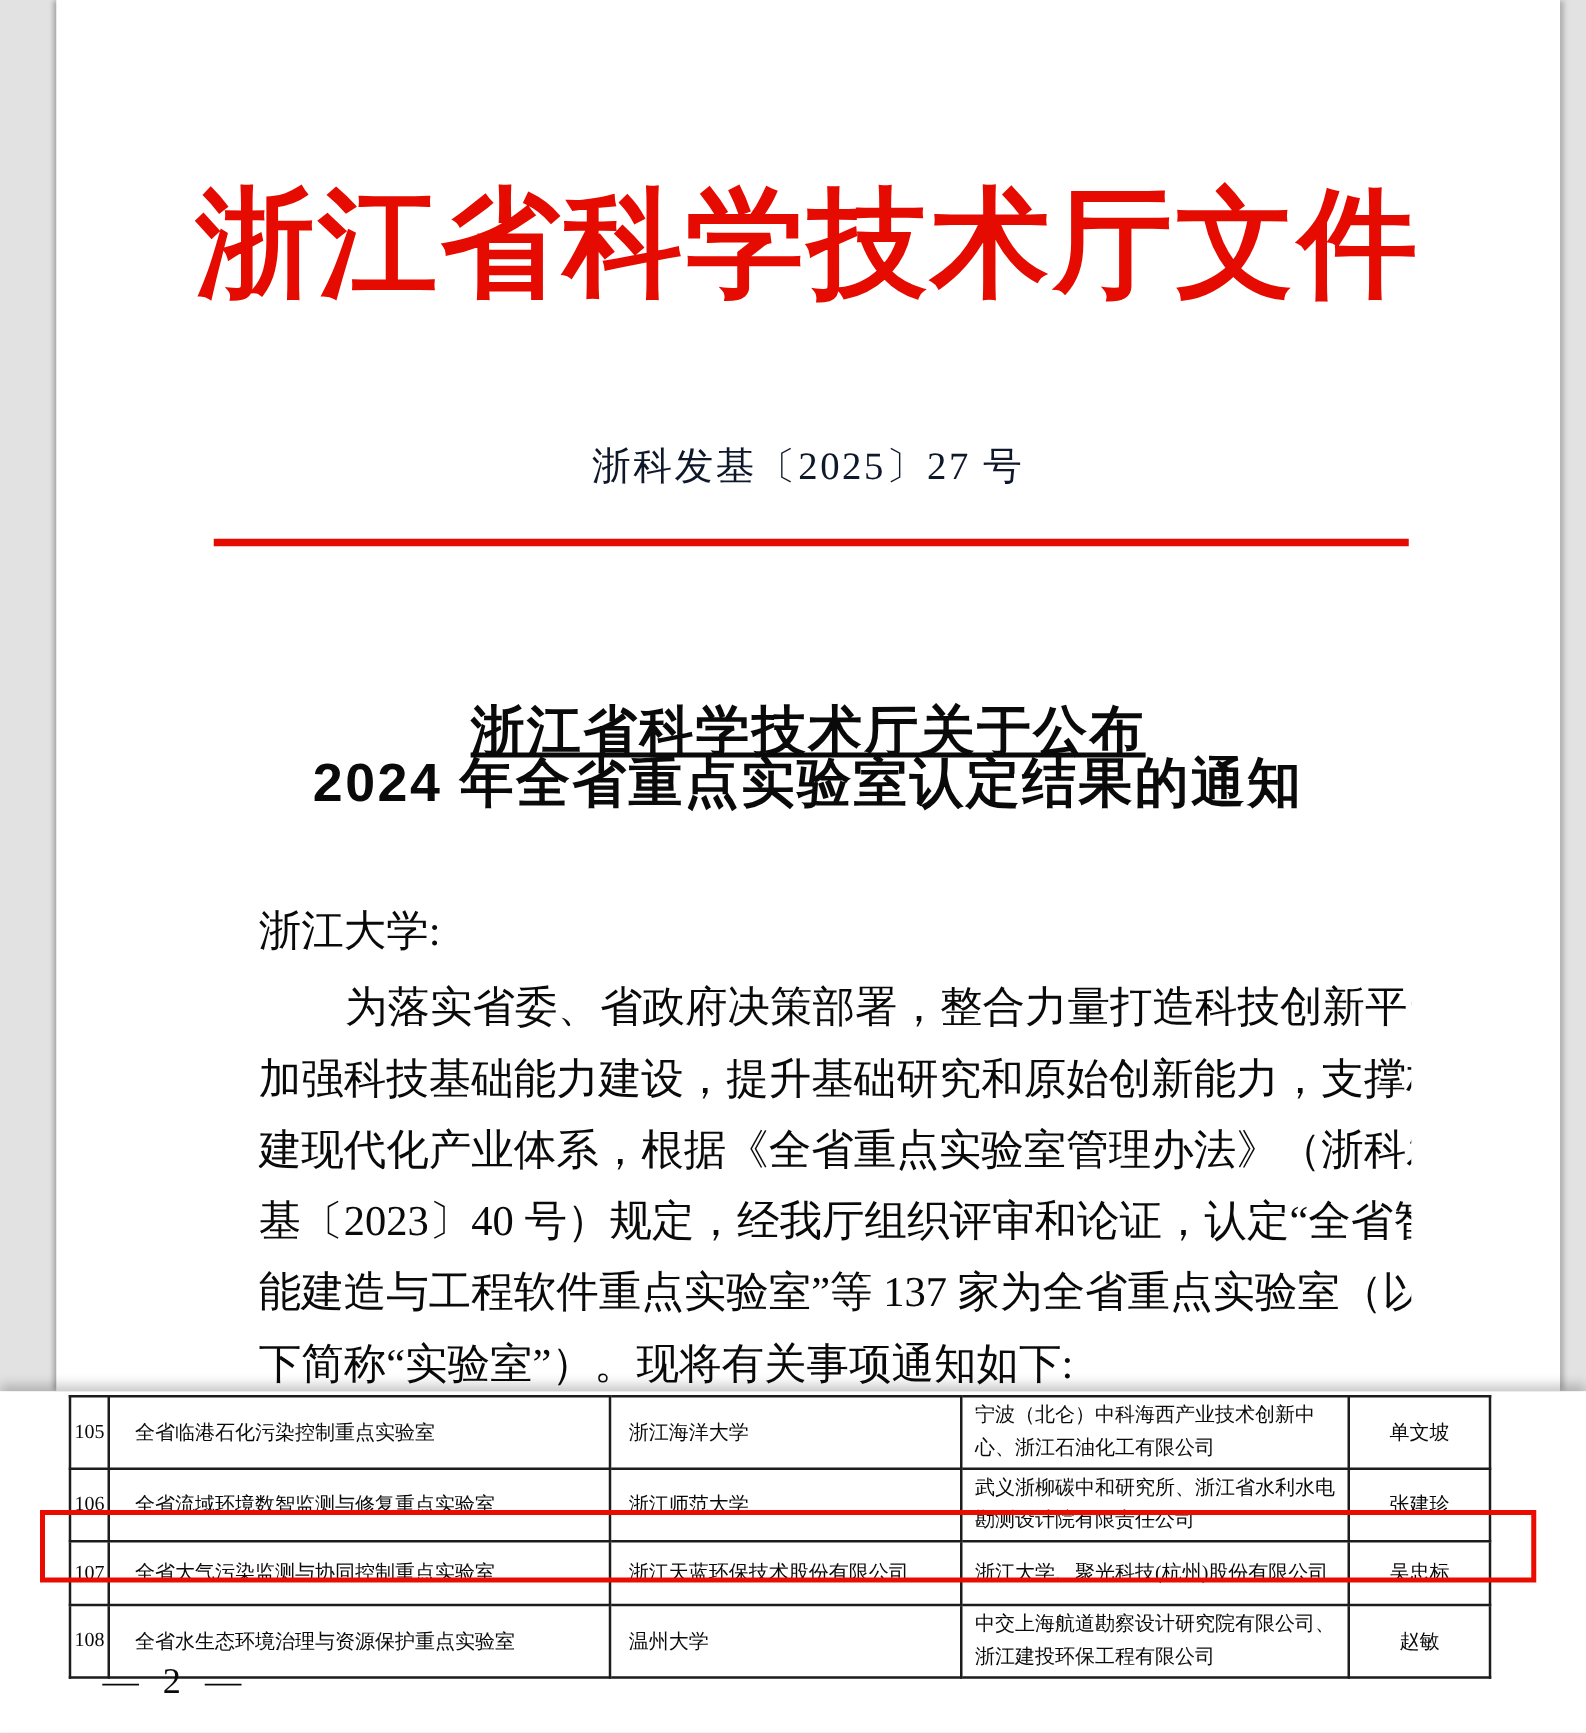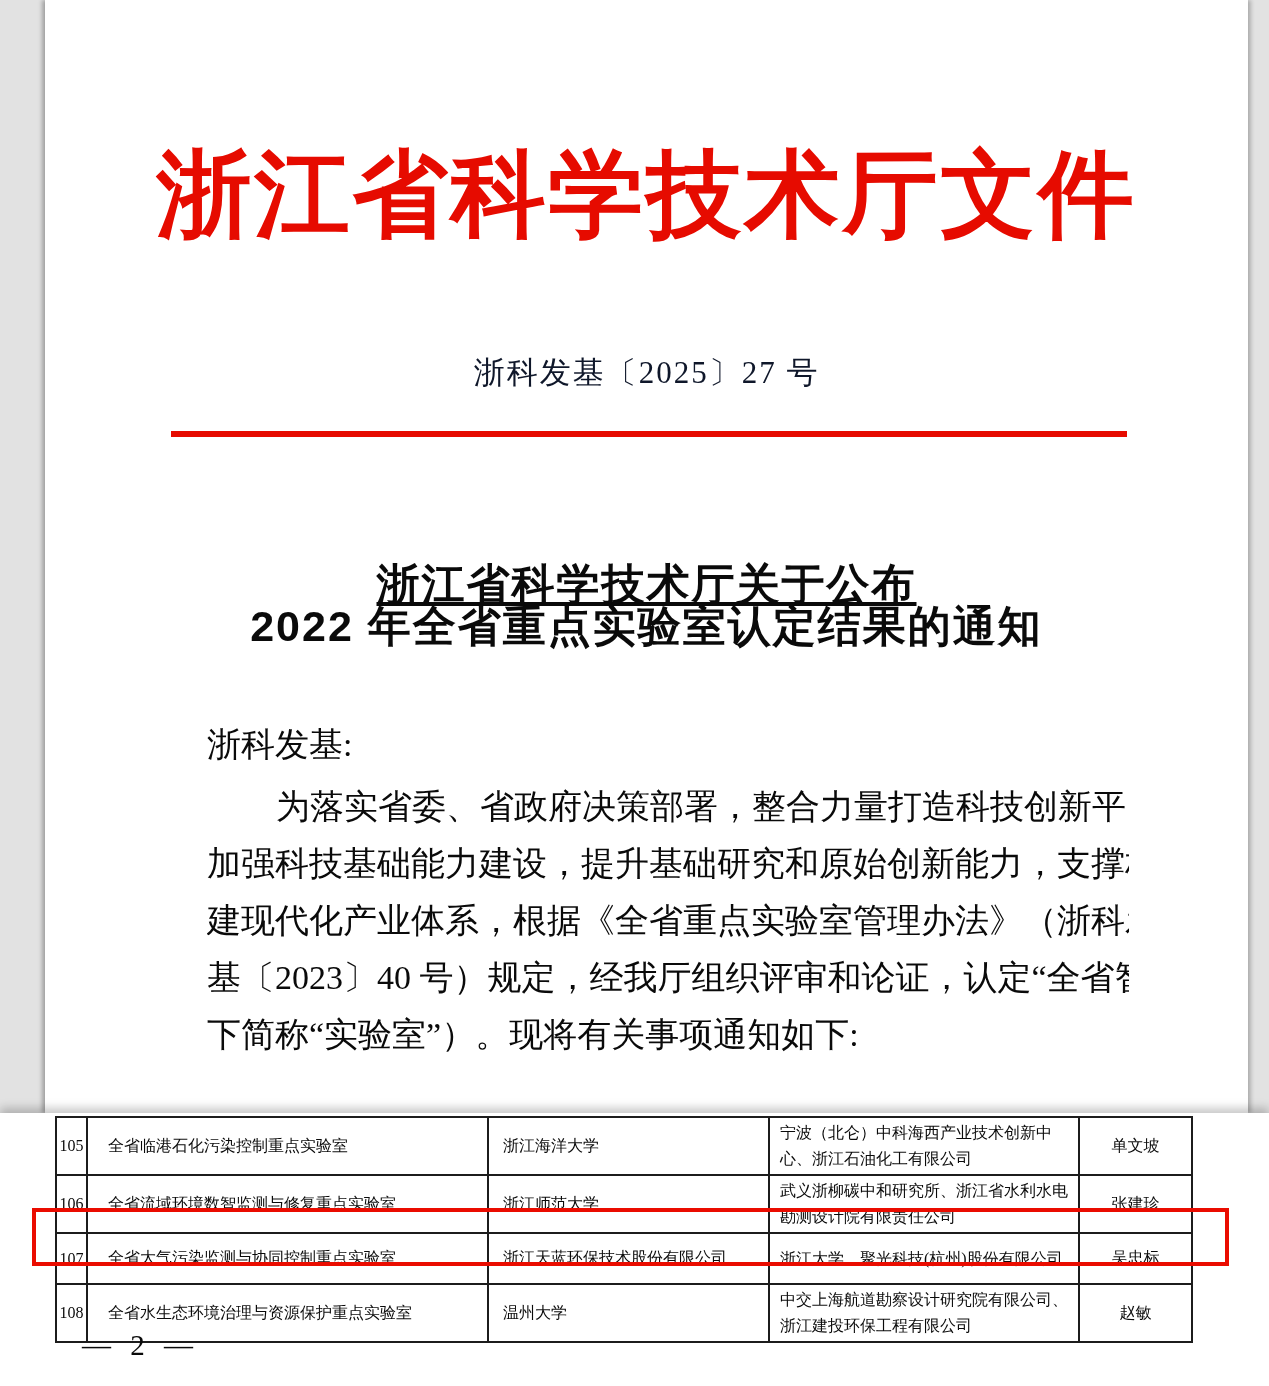--- a/index.html
+++ b/index.html
@@ -103,29 +103,30 @@
   <div class="upper">
     <div class="page">
 
       <div class="letterhead">浙江省科学技术厅文件</div>
 
       <div class="doc-number">浙科发基〔2025〕27 号</div>
 
       <div class="red-rule"></div>
 
       <div class="doc-title l1">浙江省科学技术厅关于公布</div>
-      <div class="doc-title l2">2022 年全省重点实验室认定结果的通知</div>
+      <div class="doc-title l2">2024 年全省重点实验室认定结果的通知</div>
 
-      <div class="salutation">浙科发基:</div>
+      <div class="salutation">浙江大学:</div>
 
       <div class="bodytext">
         <div class="bline first">为落实省委、省政府决策部署，整合力量打造科技创新平台，</div>
         <div class="bline">加强科技基础能力建设，提升基础研究和原始创新能力，支撑构</div>
         <div class="bline">建现代化产业体系，根据《全省重点实验室管理办法》（浙科发</div>
         <div class="bline">基〔2023〕40 号）规定，经我厅组织评审和论证，认定“全省智</div>
+        <div class="bline">能建造与工程软件重点实验室”等 137 家为全省重点实验室（以</div>
         <div class="bline last">下简称“实验室”）。现将有关事项通知如下:</div>
       </div>
 
     </div>
   </div>
 
   <div class="lower">
 
     <table class="labs">
       <tbody>

